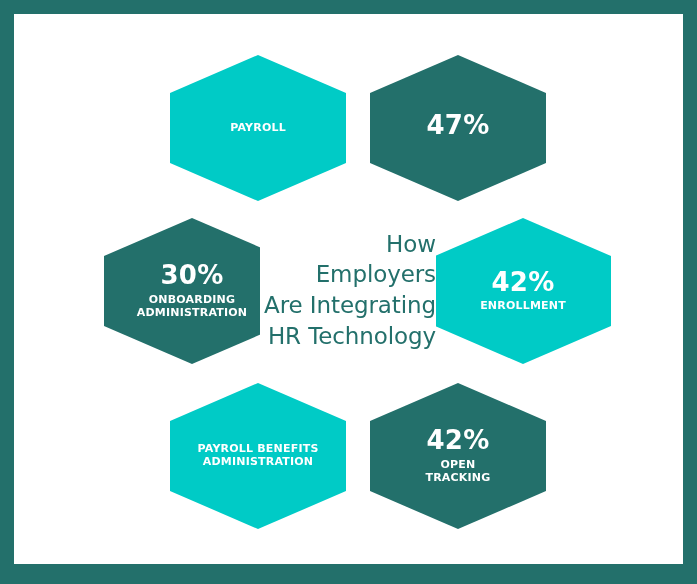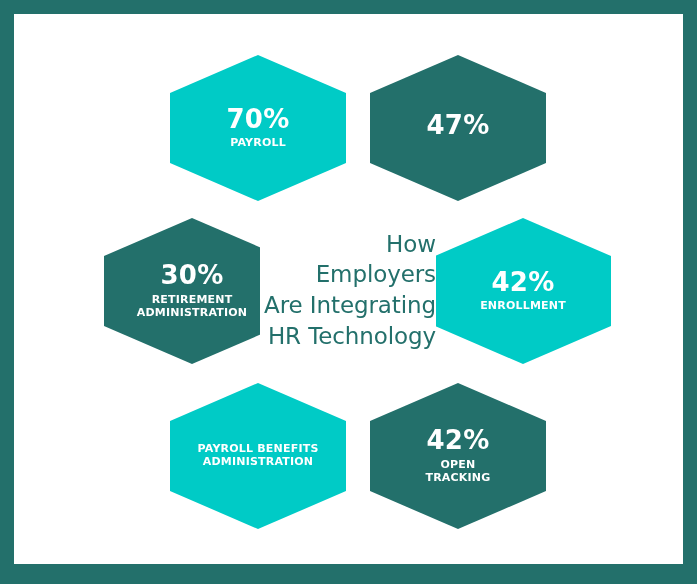--- a/index.html
+++ b/index.html
@@ -112,31 +112,30 @@
     white-space: pre-line;
   }
 </style>
 </head>
 <body>
 
 <div id="infographic">
   <div id="canvas">
 
     <div class="hex light" id="hex-payroll">
-      <div class="hex-value">70%</div>
       <div class="hex-label">PAYROLL</div>
     </div>
 
     <div class="hex dark" id="hex-open-enrollment">
       <div class="hex-value">47%</div>
     </div>
 
     <div class="hex dark" id="hex-retirement">
       <div class="hex-value">30%</div>
-      <div class="hex-label">RETIREMENT
+      <div class="hex-label">ONBOARDING
 ADMINISTRATION</div>
     </div>
 
     <div class="hex light" id="hex-onboarding">
       <div class="hex-value">42%</div>
       <div class="hex-label">ENROLLMENT</div>
     </div>
 
     <div class="hex light" id="hex-health">
       <div class="hex-label">PAYROLL BENEFITS

